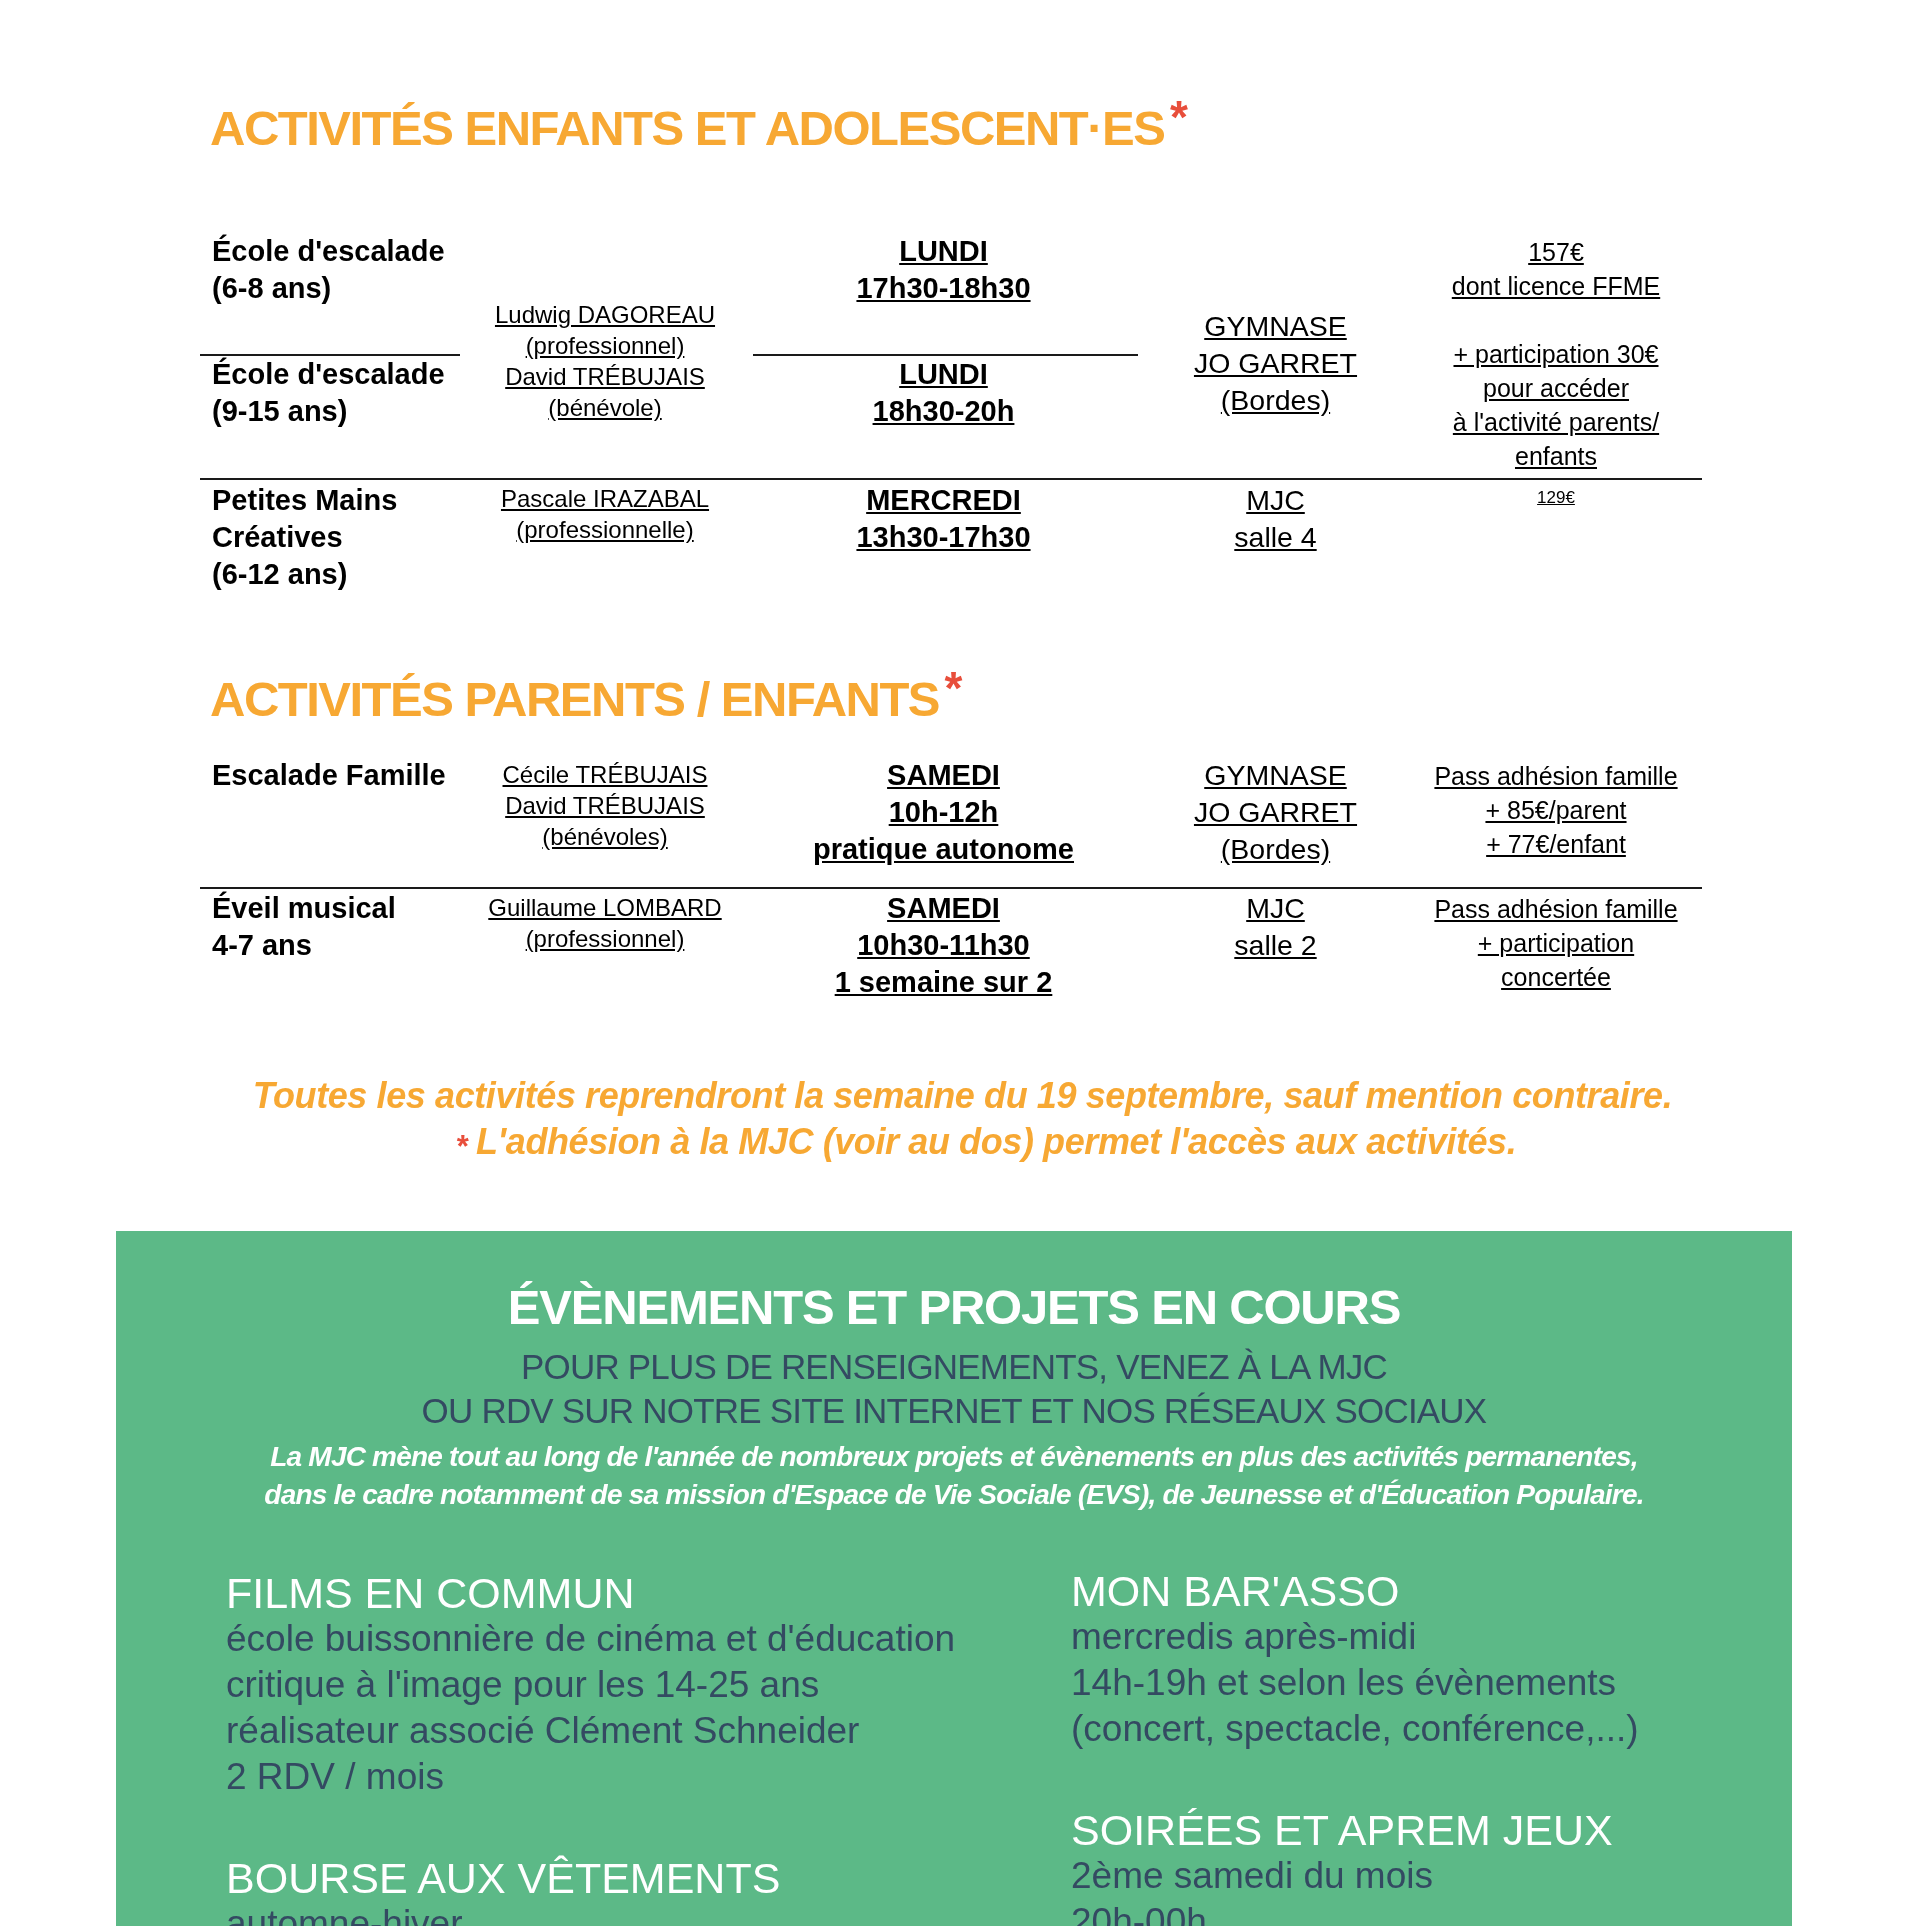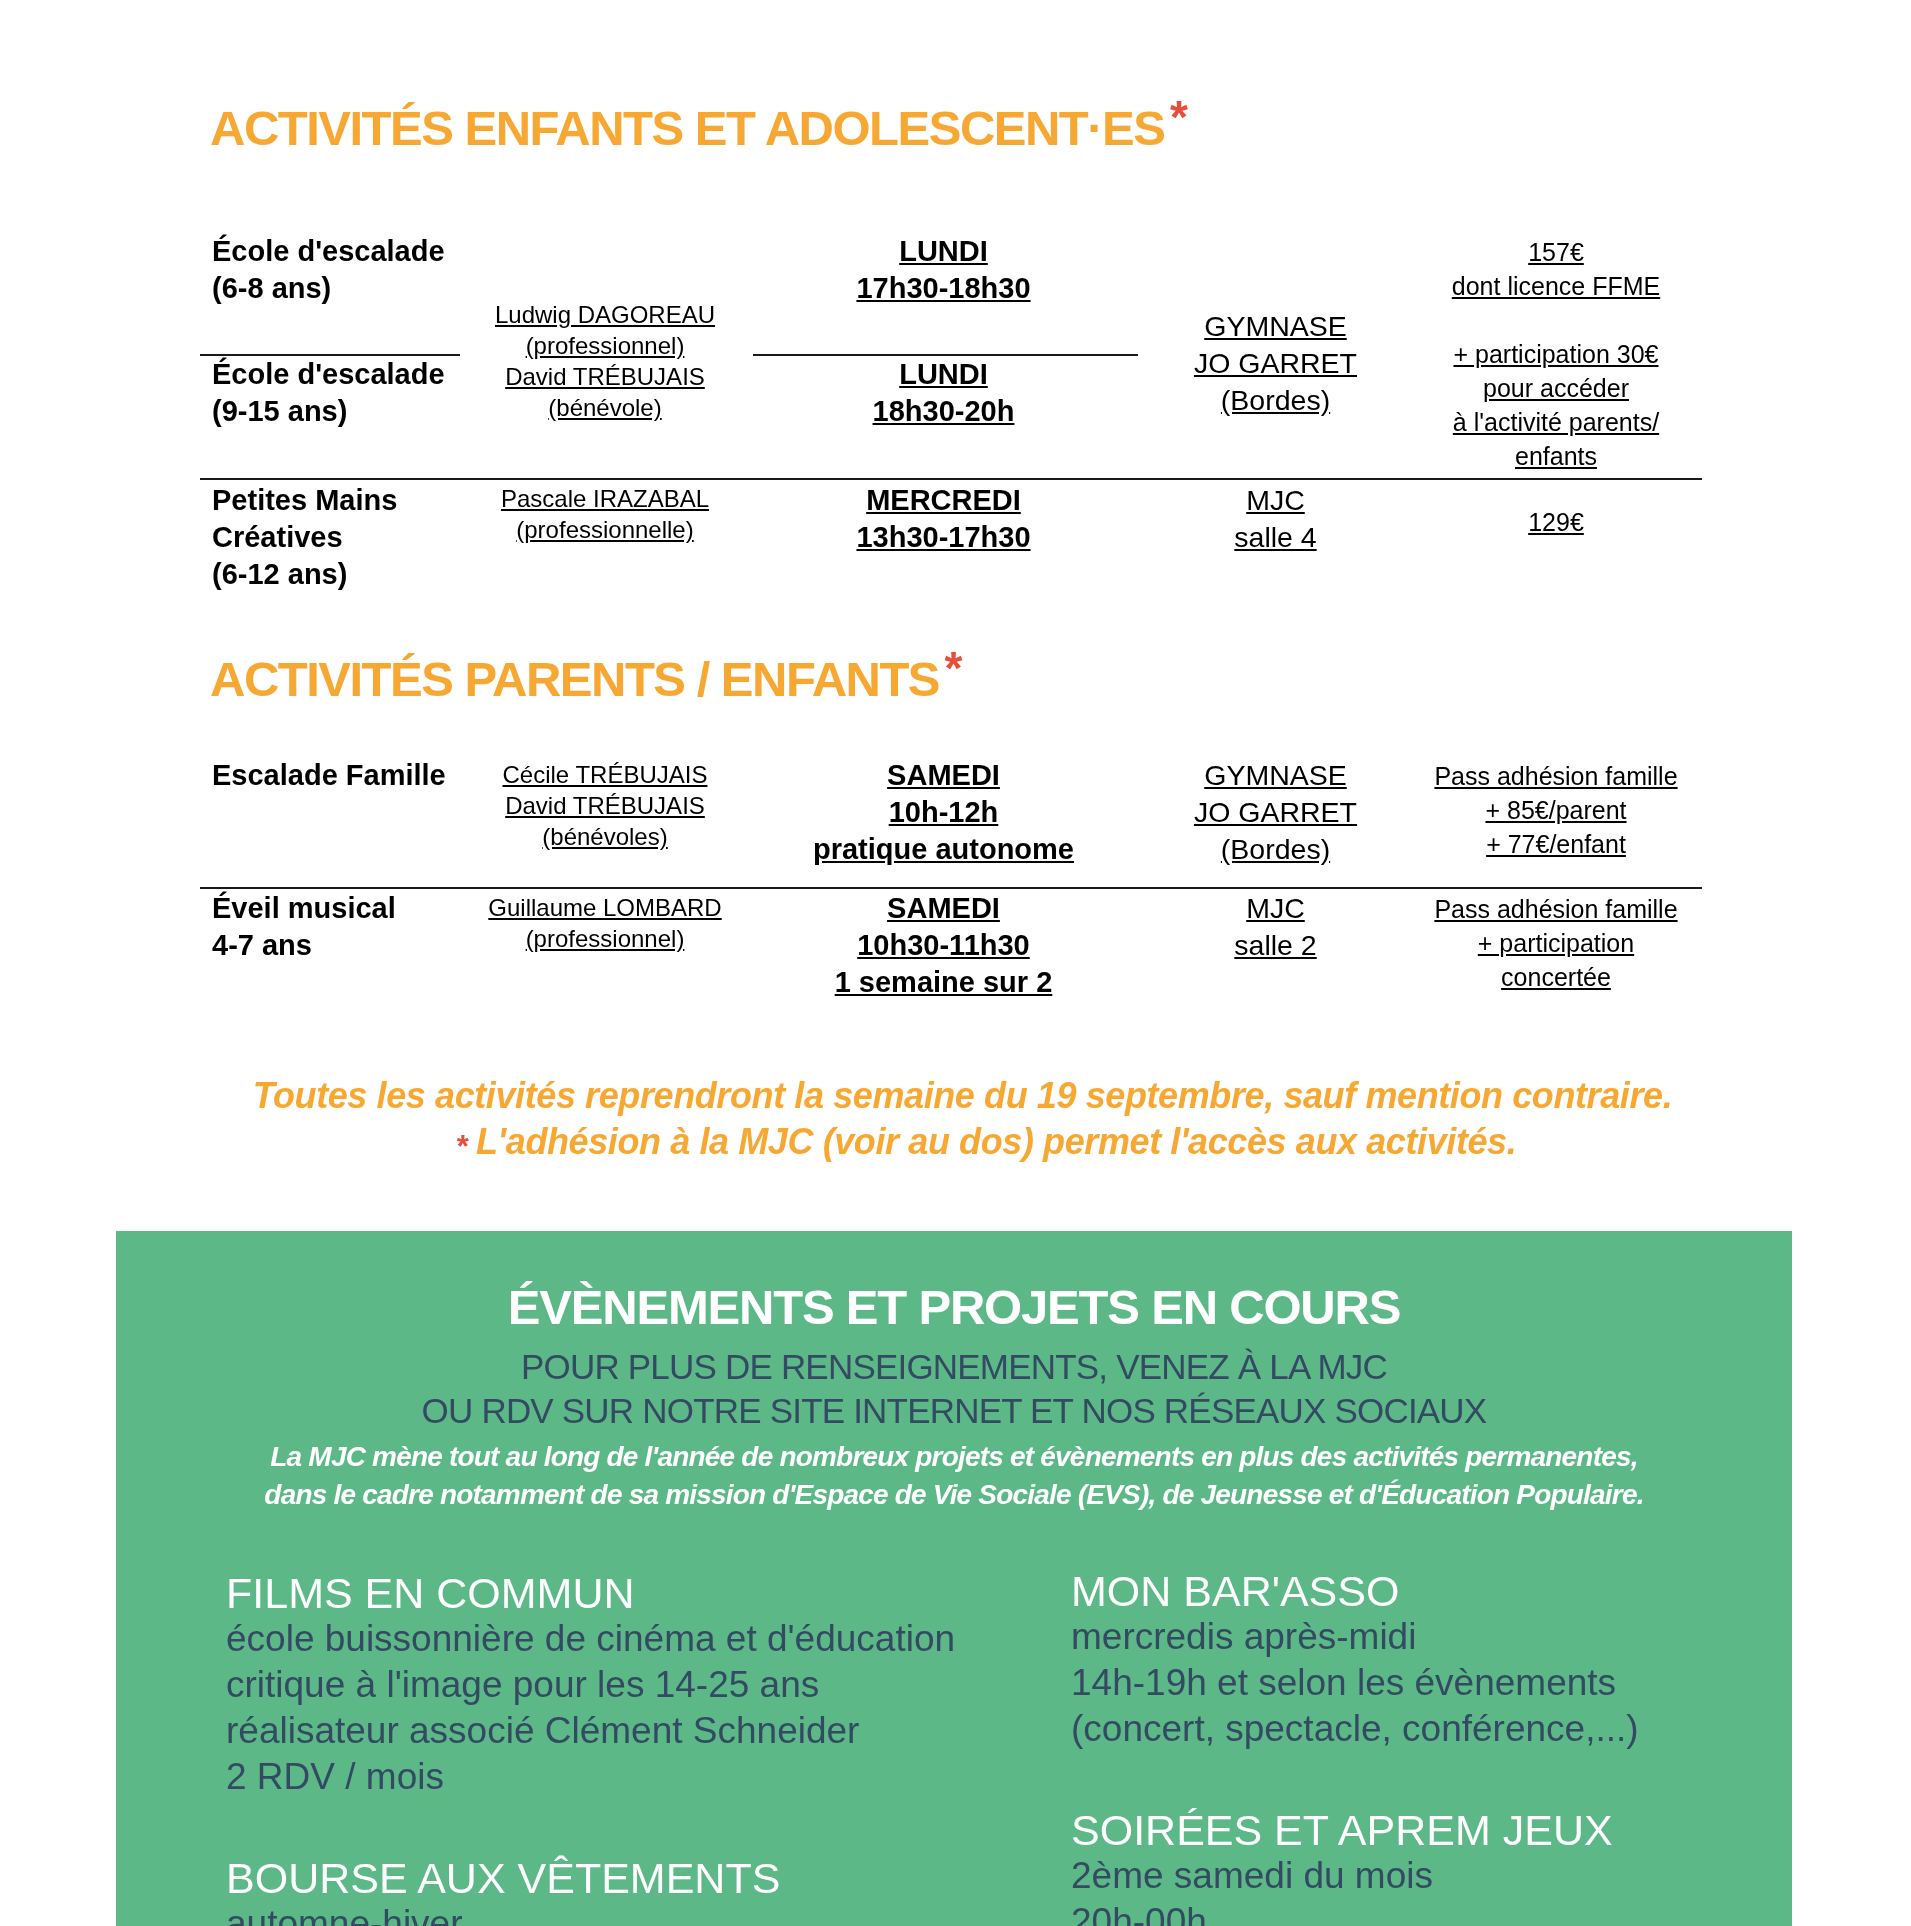--- a/index.html
+++ b/index.html
@@ -4,21 +4,21 @@
   <style>
     html, body { margin: 0; padding: 0; background: #ffffff; }
     body { width: 1911px; height: 2703px; position: relative; overflow: hidden;
            font-family: "Liberation Sans", sans-serif; color: #000; }
 
     
     .section-title { position: absolute; left: 210px; font-weight: bold; color: #F7A833;
                      font-size: 49px; letter-spacing: -1.5px; white-space: nowrap; line-height: 1; }
     .section-title .star { color: #E84E3B; font-size: 46px; position: relative; top: -11.6px; margin-left: 5.4px; }
     #title1 { top: 104px; }
-    #title2 { top: 655px; }
+    #title2 { top: 675px; }
 
     
     .cell { position: absolute; line-height: 37px; font-size: 29px; }
     .bold { font-weight: bold; }
     .thin { font-weight: normal; font-size: 24px; line-height: 31px; }
     .center { text-align: center; text-decoration: underline; }
     .rule { position: absolute; height: 2.3px; background: #1a1a1a; }
 
     
     .note { position: absolute; left: 0; width: 1911px; text-align: center; font-style: italic; font-weight: bold;
@@ -102,21 +102,21 @@
     <div>(professionnelle)</div>
   </div>
   <div class="cell bold center" style="left:751px; top:482px; width:385px;">
     <div>MERCREDI</div>
     <div>13h30-17h30</div>
   </div>
   <div class="cell center" style="left:1156px; top:482px; width:239px; font-size:28.5px;">
     <div>MJC</div>
     <div>salle 4</div>
   </div>
-  <div class="cell thin center" style="left:1402px; top:507px; width:308px; font-size:25px;">
+  <div class="cell thin center" style="left:1402px; top:482px; width:308px; font-size:17px;">
     <div>129€</div>
   </div>
 </div>
 
 <div id="title2" class="section-title">
   <span>ACTIVITÉS PARENTS / ENFANTS</span><span class="star">*</span>
 </div>
 
 <div>
 

